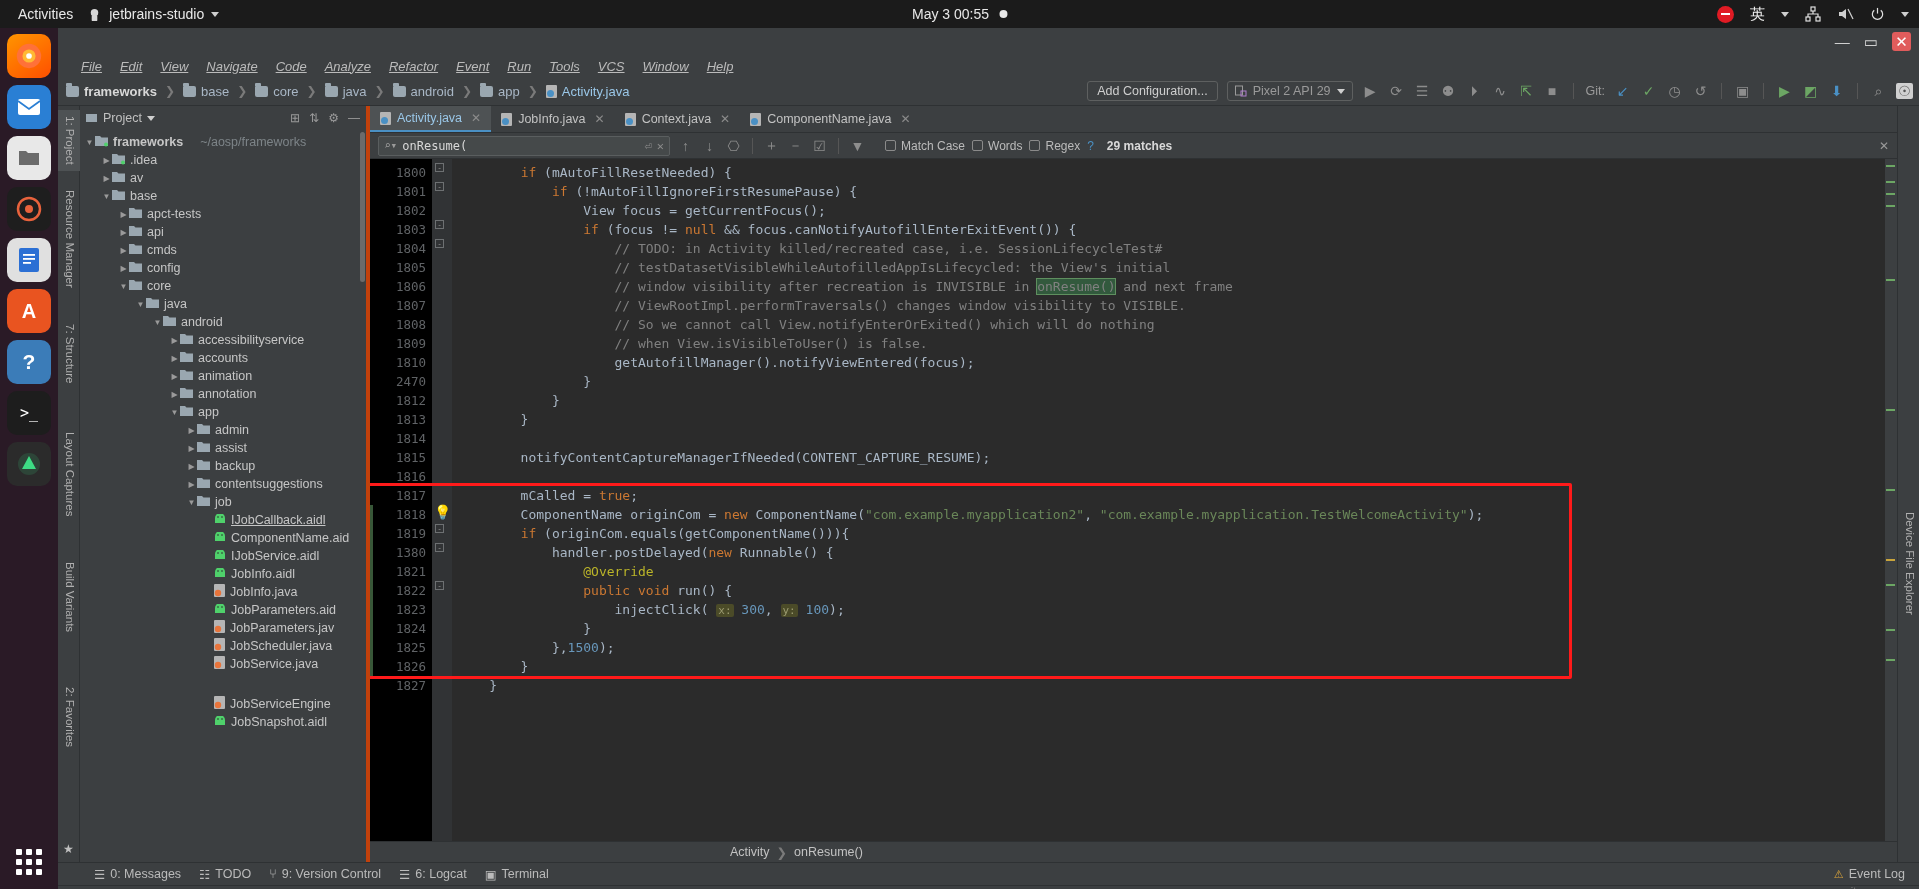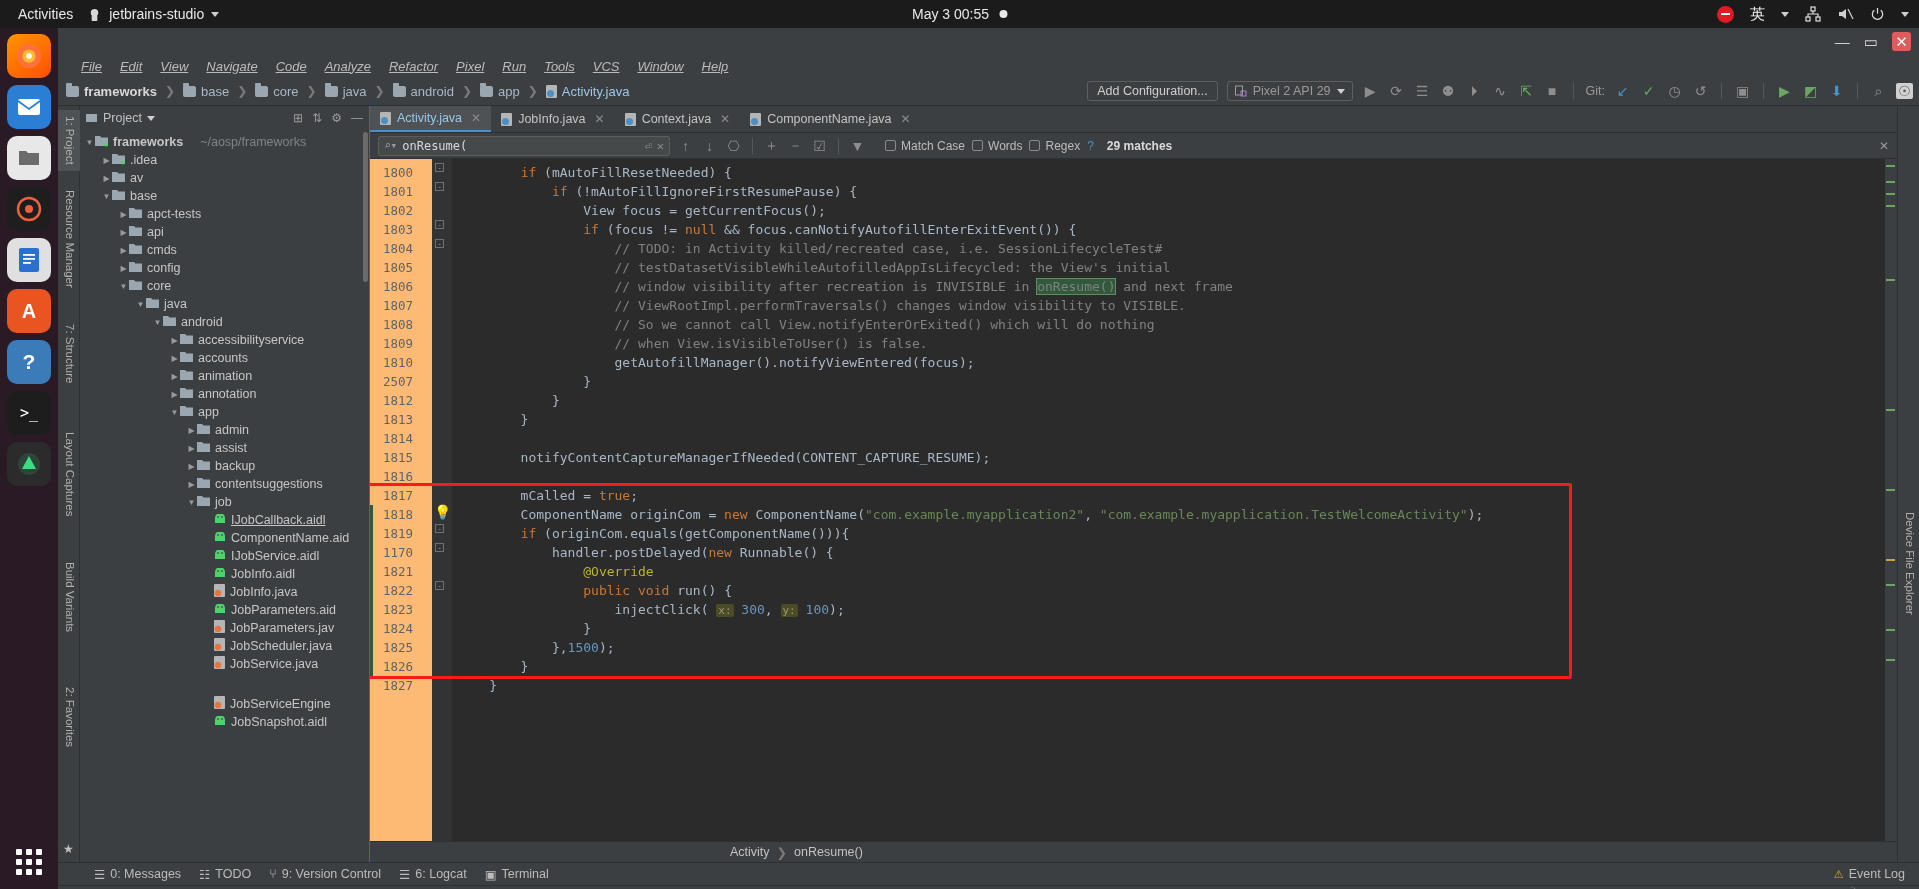--- a/index.html
+++ b/index.html
@@ -71,21 +71,21 @@
   .vbar{ width:1px; height:16px; background:#565656; margin:0 3px;}
 
   
   .body{ display:flex; height:756px; }
   .lstrip{ width:22px; background:#3c3f41; position:relative; border-right:1px solid #2e3133;}
   .vtab{ position:absolute; left:0; width:22px; writing-mode:vertical-rl;
     font-size:11.5px; color:#b0b0b0; padding:6px 4px; white-space:nowrap;}
   .vtab.sel{ background:#4e5254; }
   .rstrip{ width:22px; background:#3c3f41; position:relative; border-left:1px solid #2e3133;}
 
-  .projpanel{ width:290px; background:#3c3f41; border-right:1px solid #c2410c;
+  .projpanel{ width:290px; background:#3c3f41; border-right:4px solid #c2410c;
      display:flex; flex-direction:column;}
   .projhdr{ height:24px; display:flex; align-items:center; padding:0 6px; font-size:12.5px;
      color:#c0c0c0; gap:5px; }
   .projhdr .sp{ margin-left:auto; display:flex; gap:9px; color:#9a9a9a; font-size:12px;}
   .tree{ flex:1; overflow:hidden; font-size:12.5px; color:#c6c6c6; padding-top:3px;
      position:relative;}
   .trow{ display:flex; align-items:center; height:18px; white-space:nowrap; }
   .arrow{ width:11px; font-size:8px; color:#9a9a9a; text-align:center; }
   .tico{ margin-right:5px; display:inline-block; }
   .dim{ color:#7d8488; margin-left:17px; }
@@ -107,21 +107,21 @@
      position:relative;}
   .findinput{ width:292px; height:20px; background:#45494a; border:1px solid #5a5e5f;
      border-radius:2px; display:flex; align-items:center; padding:0 5px; gap:5px;
      color:#d8d8d8; font-family:"DejaVu Sans Mono", monospace; font-size:12px;}
   .findinput .fill{ flex:1; }
   .chk{ width:11px;height:11px;border:1px solid #8a8a8a;border-radius:2px;display:inline-block;}
   .fg{ display:flex; align-items:center; gap:5px; }
   .matches{ font-weight:bold; color:#d9d9d9; font-size:12px; margin-left:6px;}
 
   .editorwrap{ flex:1; display:flex; background:#2b2b2b; position:relative; overflow:hidden;}
-  .gutter{ width:62px; background:#fdba74; color:#606366; text-align:center;
+  .gutter{ width:62px; background:#000000; color:#606366; text-align:right;
      font-family:"DejaVu Sans Mono", monospace; font-size:12.5px; padding-top:4px;}
   .gline{ height:19px; line-height:19px; padding-right:6px; position:relative;}
   .gmark{ width:20px; background:#313335; }
   .code{ flex:1; font-family:"DejaVu Sans Mono", monospace; font-size:13px;
      padding-top:4px; white-space:pre; overflow:hidden; position:relative; color:#a9b7c6;}
   .cl{ height:19px; line-height:19px; padding-left:6px; }
   .kw{ color:#cc7832; } .cm{ color:#808080; } .str{ color:#6a8759; }
   .num{ color:#6897bb; } .ann{ color:#bbb529; } .hl{ background:#32593d; outline:1px solid #5f8f5f;}
   .param{ background:#4b4b28; color:#9a9a70; border-radius:2px; padding:0 2px; font-size:11px;}
   .changebar{ position:absolute; left:0; top:0; width:3px; background:#385738; }
@@ -263,21 +263,21 @@
     </div>
 
     <div class="menubar">
       <div><u>File</u></div>
       <div><u>Edit</u></div>
       <div><u>View</u></div>
       <div><u>Navigate</u></div>
       <div><u>Code</u></div>
       <div><u>Analyze</u></div>
       <div><u>Refactor</u></div>
-      <div><u>Pixel</u></div>
+      <div><u>Event</u></div>
       <div><u>Run</u></div>
       <div><u>Tools</u></div>
       <div><u>VCS</u></div>
       <div><u>Window</u></div>
       <div><u>Help</u></div>
     </div>
 
     <div class="toolbar">
       <div class="crumb">
         <span class="folder"></span>
@@ -675,30 +675,30 @@
               <div class="gline">1801</div>
               <div class="gline">1802</div>
               <div class="gline">1803</div>
               <div class="gline">1804</div>
               <div class="gline">1805</div>
               <div class="gline">1806</div>
               <div class="gline">1807</div>
               <div class="gline">1808</div>
               <div class="gline">1809</div>
               <div class="gline">1810</div>
-              <div class="gline">2507</div>
+              <div class="gline">2470</div>
               <div class="gline">1812</div>
               <div class="gline">1813</div>
               <div class="gline">1814</div>
               <div class="gline">1815</div>
               <div class="gline">1816</div>
               <div class="gline">1817</div>
               <div class="gline">1818</div>
               <div class="gline">1819</div>
-              <div class="gline">1170</div>
+              <div class="gline">1380</div>
               <div class="gline">1821</div>
               <div class="gline">1822</div>
               <div class="gline">1823</div>
               <div class="gline">1824</div>
               <div class="gline">1825</div>
               <div class="gline">1826</div>
               <div class="gline">1827</div>
             </div>
           <div class="gmark" id="gmark">
               <div class="gline" style="position: relative;">

